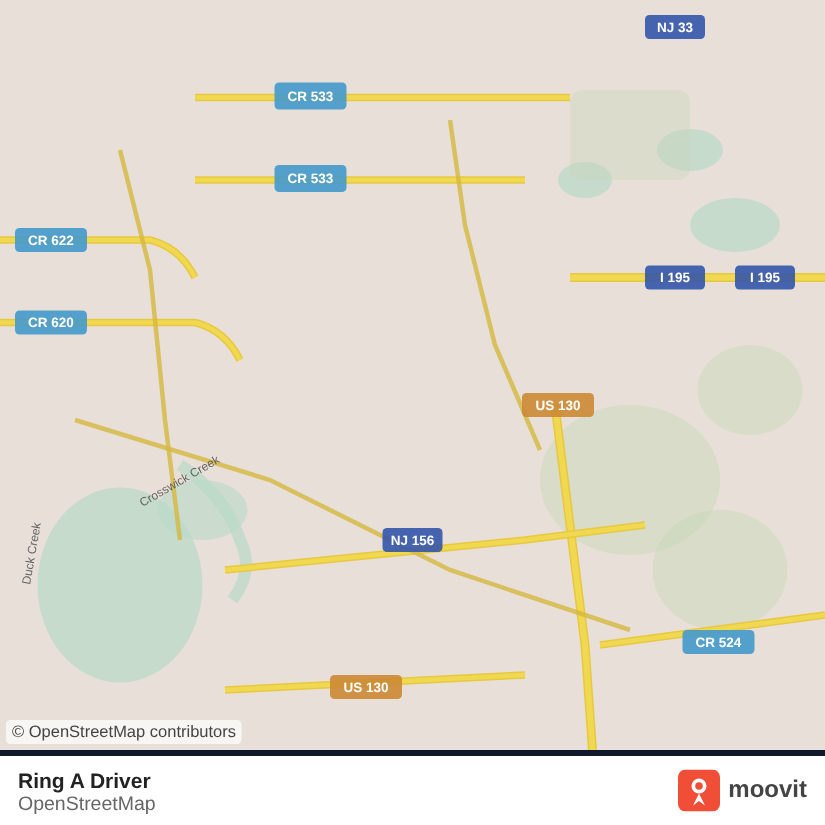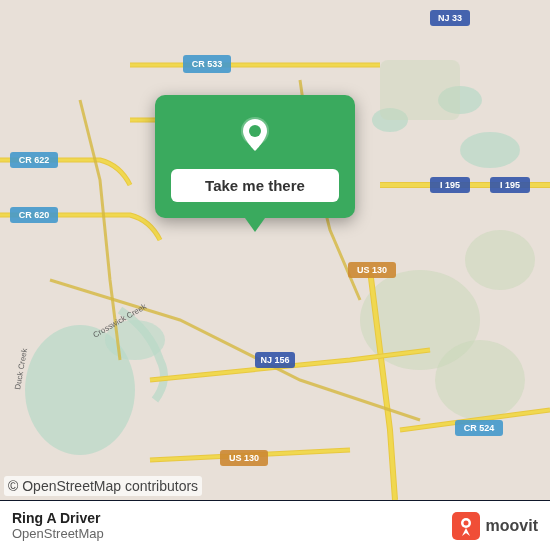--- a/index.html
+++ b/index.html
@@ -75,21 +75,21 @@
     }
 
     
     #bottom-bar {
       width: 550px;
       height: 50px;
       background: white;
       display: flex;
       align-items: center;
       padding: 0 12px;
-      border-top: 1px solid #0f172a;
+      border-top: 4px solid #0f172a;
       gap: 10px;
     }
 
     #bottom-bar .moovit-logo {
       display: flex;
       align-items: center;
       gap: 6px;
       margin-left: auto;
     }
 
@@ -184,31 +184,22 @@
     <rect x="255" y="352" width="40" height="16" rx="3" fill="#3355aa" opacity="0.9"></rect>
     <text x="275" y="363" font-size="9" fill="white" text-anchor="middle" font-weight="bold">NJ 156</text>
 
     <rect x="455" y="420" width="48" height="16" rx="3" fill="#4499cc" opacity="0.9"></rect>
     <text x="479" y="431" font-size="9" fill="white" text-anchor="middle" font-weight="bold">CR 524</text>
 
     <rect x="220" y="450" width="48" height="16" rx="3" fill="#cc8833" opacity="0.9"></rect>
     <text x="244" y="461" font-size="9" fill="white" text-anchor="middle" font-weight="bold">US 130</text>
   </svg>
 
-  <div id="popup-card">
-
-    <svg class="pin-icon" viewBox="0 0 44 44" xmlns="http://www.w3.org/2000/svg">
-      <circle cx="22" cy="18" r="14" fill="white" opacity="0.25"></circle>
-      <path d="M22 6 C15.4 6 10 11.4 10 18 C10 26.5 22 38 22 38 C22 38 34 26.5 34 18 C34 11.4 28.6 6 22 6Z" fill="white"></path>
-      <circle cx="22" cy="18" r="6" fill="#3aaa5e"></circle>
-    </svg>
-    <button class="take-me-there-btn">Take me there</button>
-  </div>
-
-  <div style="position:absolute; bottom:4px; left:4px; font-size:14px; color:#444; background: rgba(255,255,255,0.7); padding:2px 4px; border-radius:3px;">© OpenStreetMap contributors</div>
+
+  <div style="position:absolute; bottom:4px; left:4px; font-size:11px; color:#444; background: rgba(255,255,255,0.7); padding:2px 4px; border-radius:3px;">© OpenStreetMap contributors</div>
 </div>
 
 <div id="bottom-bar">
   <div class="bottom-left">
     <span style="font-size:14px;font-weight:700;color:#222;">Ring A Driver</span>
     <span style="font-size:13px;color:#666;">OpenStreetMap</span>
   </div>
   <div class="moovit-logo">
 
     <svg class="moovit-logo-icon" viewBox="0 0 28 28" xmlns="http://www.w3.org/2000/svg">

